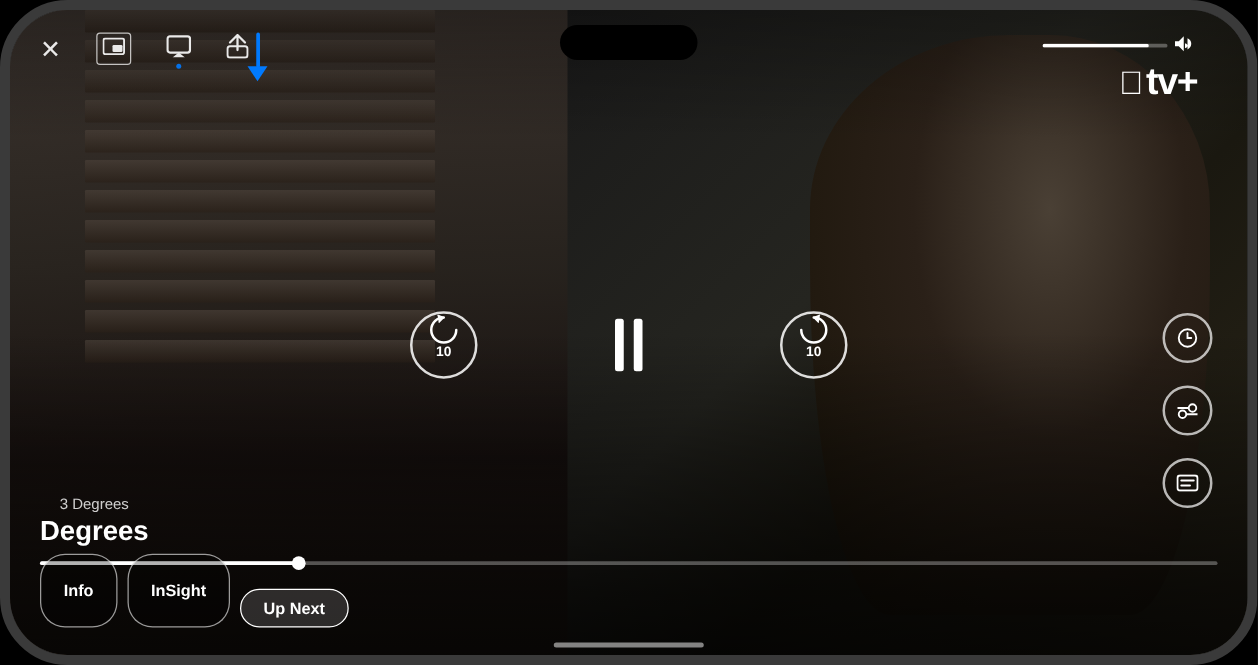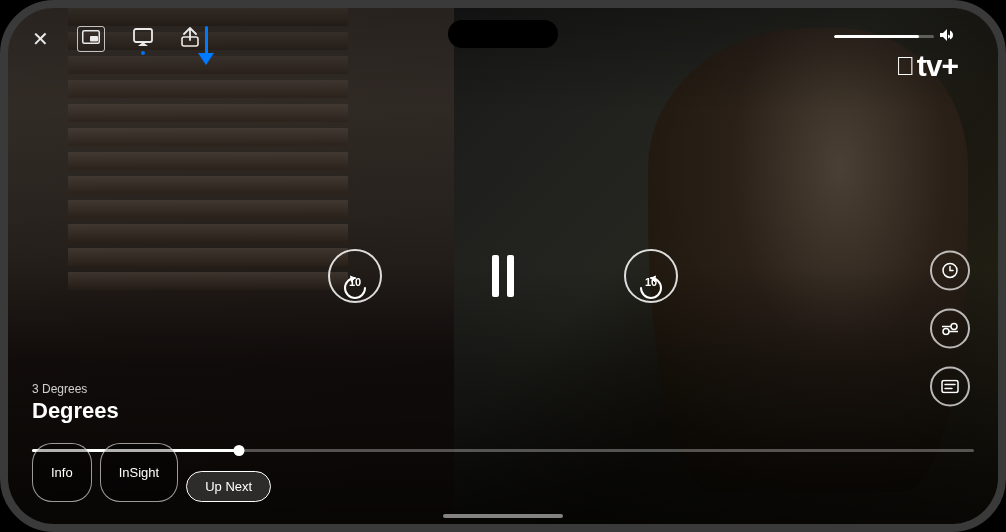--- a/index.html
+++ b/index.html
@@ -257,21 +257,21 @@
       transform: translate(-50%, -45%);
     }
 
     .skip-circle {
       width: 54px;
       height: 54px;
       border: 2px solid rgba(255,255,255,0.85);
       border-radius: 50%;
       display: flex;
       align-items: center;
-      justify-content: flex-end;
+      justify-content: flex-start;
       color: white;
       cursor: pointer;
       flex-direction: column;
       position: relative;
     }
 
     .pause-btn {
       width: 42px;
       height: 52px;
       display: flex;
@@ -308,22 +308,23 @@
       align-items: center;
       justify-content: center;
       color: white;
       cursor: pointer;
       font-size: 16px;
     }
 
     
     .show-info {
       position: absolute;
-      bottom: 100px;
+      bottom: 86px;
       left: 24px;
+      text-align: center;
     }
 
     .show-season {
       color: rgba(255,255,255,0.8);
       font-size: 12px;
       margin-bottom: 2px;
     }
 
     .show-title {
       color: white;
@@ -396,21 +397,21 @@
       display: flex;
       gap: 8px;
     }
 
     .tab-btn {
       padding: 7px 18px;
       border: 1.5px solid rgba(255,255,255,0.6);
       border-radius: 20px;
       color: white;
       font-size: 13px;
-      font-weight: 400;
+      font-weight: 700;
       cursor: pointer;
       background: rgba(0,0,0,0.3);
     }
 
     .tab-btn.active {
       background: rgba(255,255,255,0.15);
       border-color: white;
       margin-top: 28px;
     }
 

